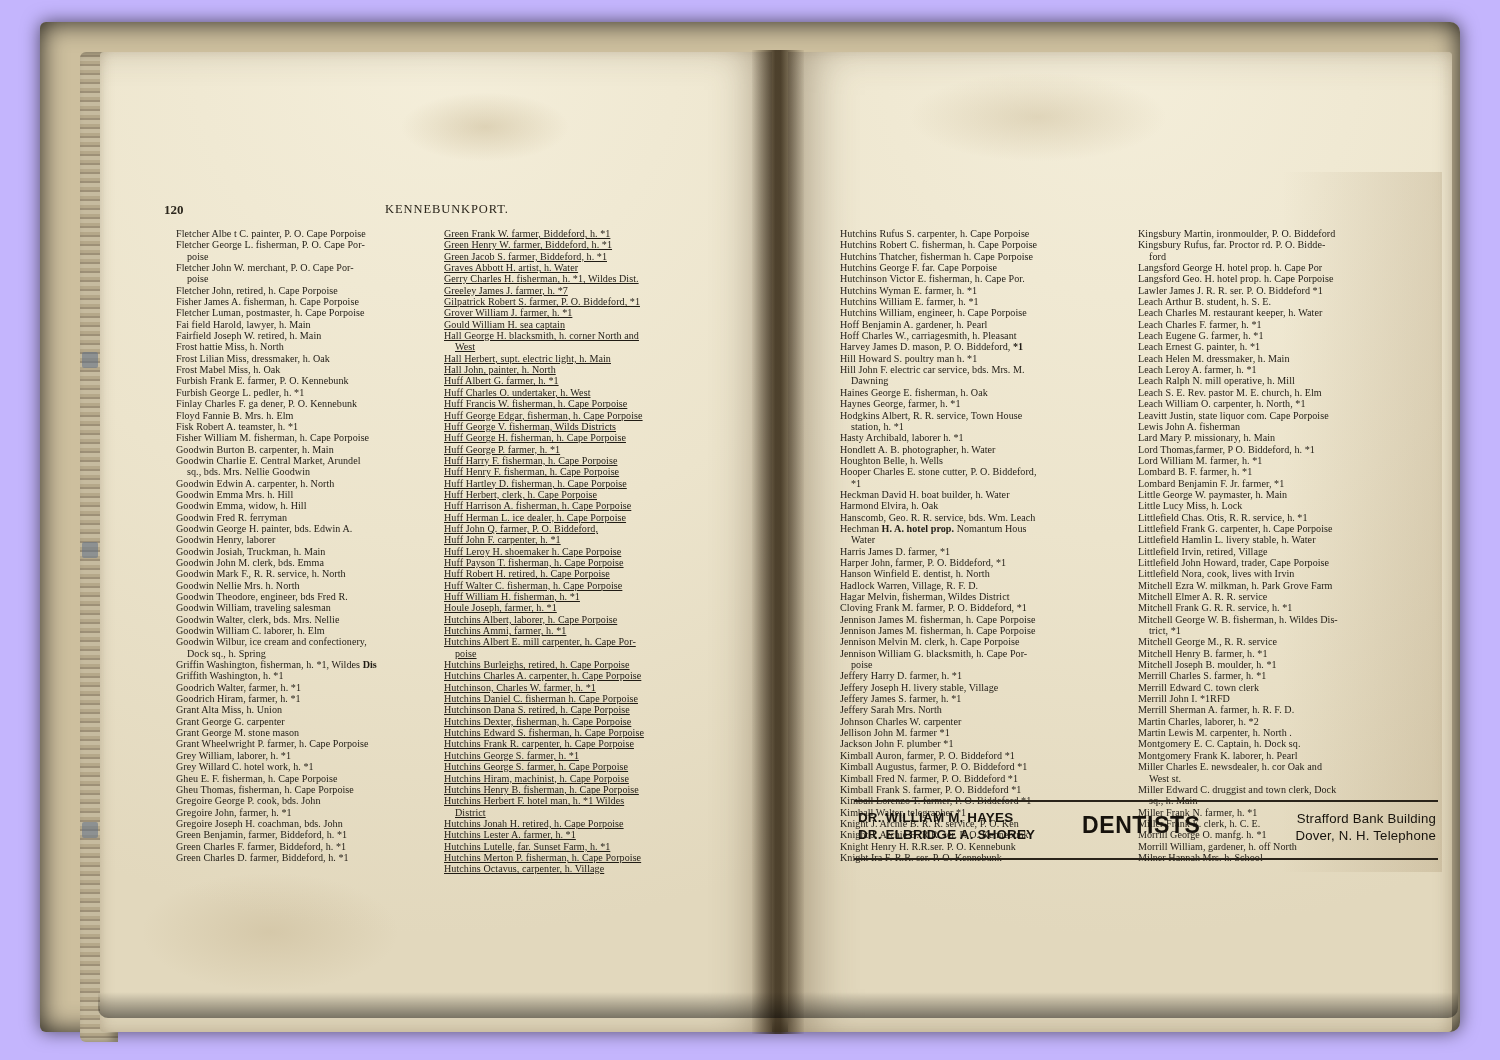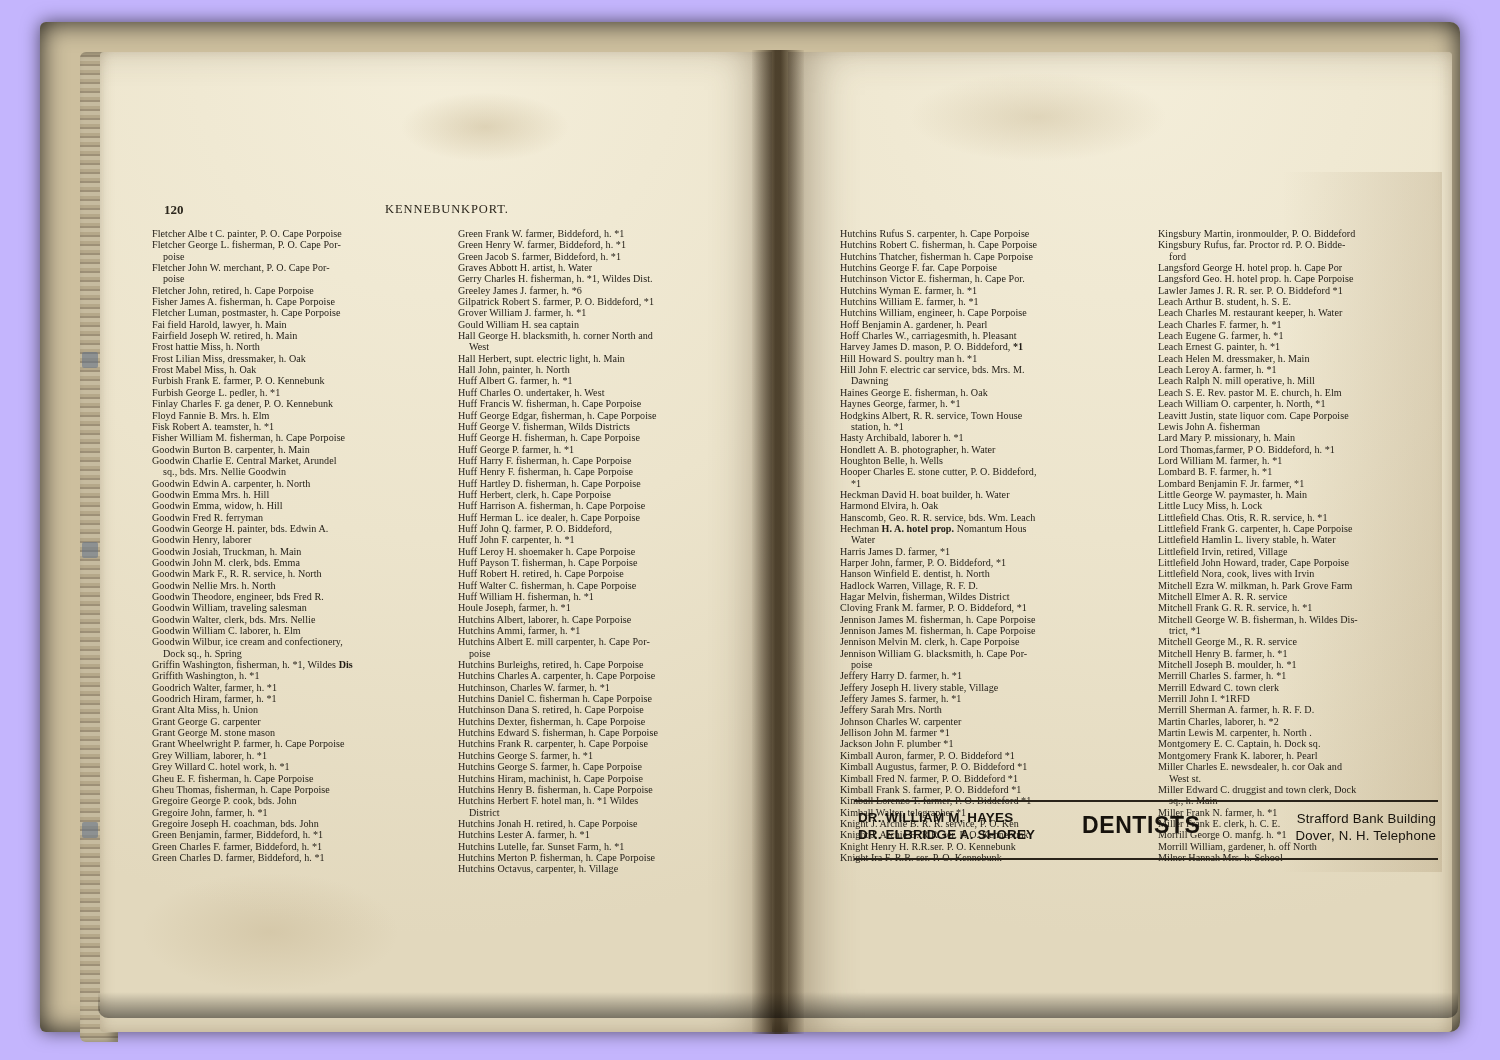--- a/index.html
+++ b/index.html
@@ -65,24 +65,24 @@
   .runhead .title{position:absolute;left:0;right:0;text-align:center;padding-left:22px;}
 
   
   .cols{position:absolute;top:176px;bottom:10px;left:0;right:0;}
   .col{position:absolute;top:0;font-size:10.1px;line-height:11.35px;color:#201c15;
        font-family:"Liberation Serif",serif;letter-spacing:.05px;}
   .entry{margin:0;text-indent:0;padding-left:11px;}
   .ind{padding-left:11px;text-indent:-11px;}
   b{font-weight:700;}
 
-  #page-left .col.c1{left:52px;width:284px;}
-  #page-left .col.c2{left:358px;width:280px;}
+  #page-left .col.c1{left:76px;width:284px;}
+  #page-left .col.c2{left:344px;width:280px;text-decoration:underline;}
   #page-right .col.c1{left:52px;width:286px;}
-  #page-right .col.c2{left:350px;width:286px;margin-left:20px;}
+  #page-right .col.c2{left:350px;width:286px;}
 
   
   #ad{
     position:absolute;left:66px;width:584px;top:748px;height:56px;
     border-top:2.2px solid #2a241a;border-bottom:2.2px solid #2a241a;
     color:#17130d;
   }
   #ad .names{position:absolute;left:4px;top:7px;font-size:13.4px;line-height:17px;font-weight:700;
       font-family:"Liberation Sans",sans-serif;letter-spacing:.2px;}
   #ad .word{position:absolute;left:228px;top:10px;font-size:23px;font-weight:700;letter-spacing:.6px;
@@ -176,21 +176,21 @@
               <p class="entry ind">Green Benjamin, farmer, Biddeford, h. *1</p>
               <p class="entry ind">Green Charles F. farmer, Biddeford, h. *1</p>
               <p class="entry ind">Green Charles D. farmer, Biddeford, h. *1</p>
             </div>
           <div class="col c2">
               <p class="entry ind">Green Frank W. farmer, Biddeford, h. *1</p>
               <p class="entry ind">Green Henry W. farmer, Biddeford, h. *1</p>
               <p class="entry ind">Green Jacob S. farmer, Biddeford, h. *1</p>
               <p class="entry ind">Graves Abbott H. artist, h. Water</p>
               <p class="entry ind">Gerry Charles H. fisherman, h. *1, Wildes Dist.</p>
-              <p class="entry ind">Greeley James J. farmer, h. *6</p>
+              <p class="entry ind">Greeley James J. farmer, h. *7</p>
               <p class="entry ind">Gilpatrick Robert S. farmer, P. O. Biddeford, *1</p>
               <p class="entry ind">Grover William J. farmer, h. *1</p>
               <p class="entry ind">Gould William H. sea captain</p>
               <p class="entry ind">Hall George H. blacksmith, h. corner North and<br>West</p>
               <p class="entry ind">Hall Herbert, supt. electric light, h. Main</p>
               <p class="entry ind">Hall John, painter, h. North</p>
               <p class="entry ind">Huff Albert G. farmer, h. *1</p>
               <p class="entry ind">Huff Charles O. undertaker, h. West</p>
               <p class="entry ind">Huff Francis W. fisherman, h. Cape Porpoise</p>
               <p class="entry ind">Huff George Edgar, fisherman, h. Cape Porpoise</p>

